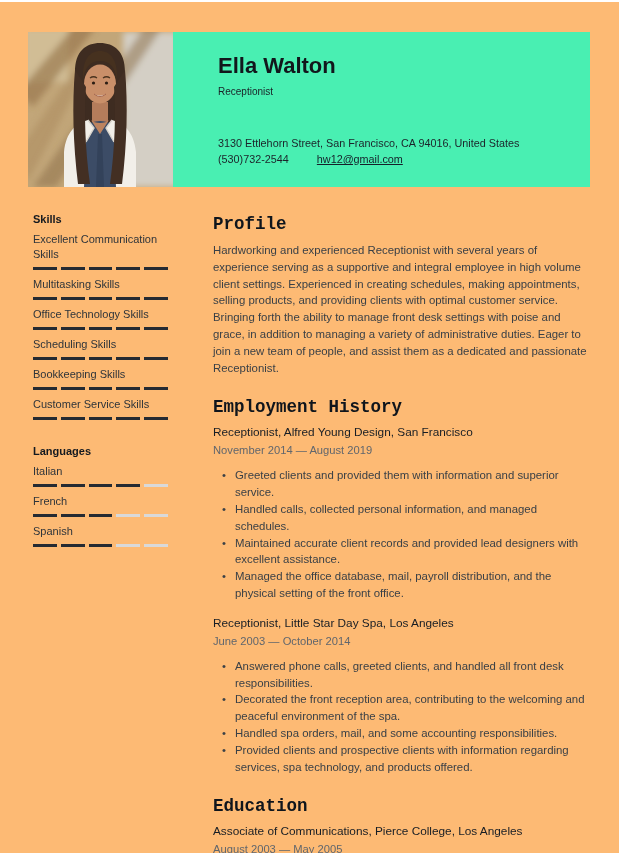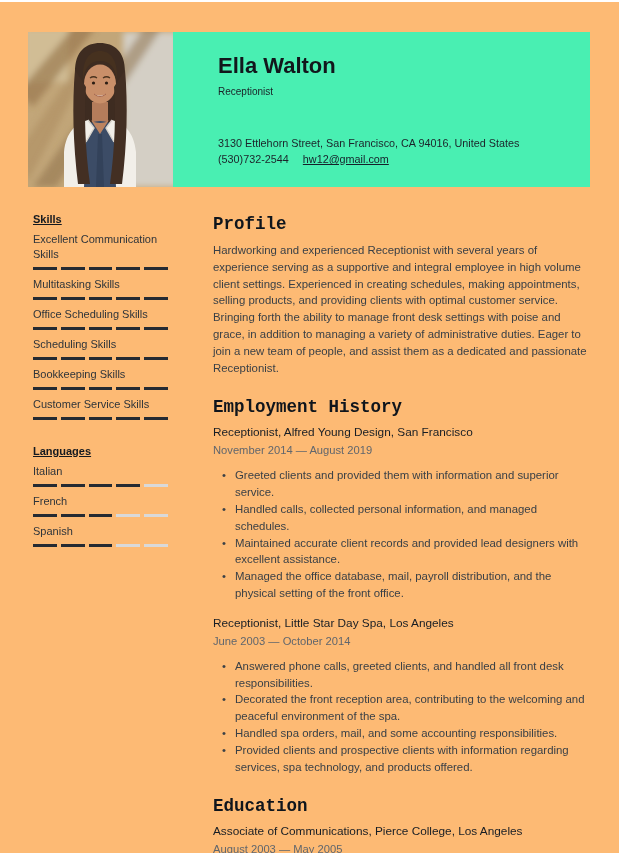--- a/index.html
+++ b/index.html
@@ -15,31 +15,31 @@
   .photo { width:145px; height:155px; flex:none; overflow:hidden; }
   .photo svg { display:block; width:100%; height:100%; }
   .hcard {
     flex:1; background:var(--accent,#49efb2);
     padding:21px 28px 20px 45px;
     display:flex; flex-direction:column; color:#14191f;
   }
   .name { font-size:22px; line-height:26px; font-weight:bold; color:#12171c; }
   .jobtitle { font-size:10px; line-height:18px; margin-top:4px; color:#1b2127; }
   .contact { margin-top:auto; font-size:10.8px; line-height:16px; color:#1c232a; }
-  .contact-row { display:flex; gap:14px; align-items:baseline; }
+  .contact-row { display:flex; gap:28px; align-items:baseline; }
   .email { color:#16202a; text-decoration:underline; cursor:pointer; }
 
   
   .cols { display:flex; padding:26px 29px 0 33px; }
   .sidebar { width:135px; flex:none; margin-right:45px; }
   .main { flex:1; min-width:0; }
 
   
   .side-section + .side-section { margin-top:25px; }
-  .side-heading { font-size:11px; line-height:13px; font-weight:bold; color:#14191f; margin-bottom:6px;text-decoration:underline; }
+  .side-heading { font-size:11px; line-height:13px; font-weight:bold; color:#14191f; margin-bottom:6px; }
   .side-item { margin-bottom:7px; }
   .side-label { font-size:11px; line-height:15px; color:#2e343a; }
   .meter { display:flex; gap:4px; margin-top:5px; height:3px; }
   .seg { flex:1; height:3px; background:var(--bar-empty,#d9d9d9); }
   .seg.filled { background:var(--bar-filled,#262b32); }
 
   
   .section { margin-bottom:20px; }
   .h2 { font-size:17.5px; line-height:22px; font-weight:bold; color:#0f151c; margin-bottom:7px;font-family:Liberation Mono, monospace; }
   .para { font-size:11.4px; line-height:16.8px; color:#3a4046; }
@@ -131,21 +131,21 @@
             <div class="side-label">Multitasking Skills</div>
             <div class="meter">
                 <span class="seg filled"></span>
                 <span class="seg filled"></span>
                 <span class="seg filled"></span>
                 <span class="seg filled"></span>
                 <span class="seg filled"></span>
               </div>
           </div>
             <div class="side-item">
-            <div class="side-label">Office Scheduling Skills</div>
+            <div class="side-label">Office Technology Skills</div>
             <div class="meter">
                 <span class="seg filled"></span>
                 <span class="seg filled"></span>
                 <span class="seg filled"></span>
                 <span class="seg filled"></span>
                 <span class="seg filled"></span>
               </div>
           </div>
             <div class="side-item">
             <div class="side-label">Scheduling Skills</div>

